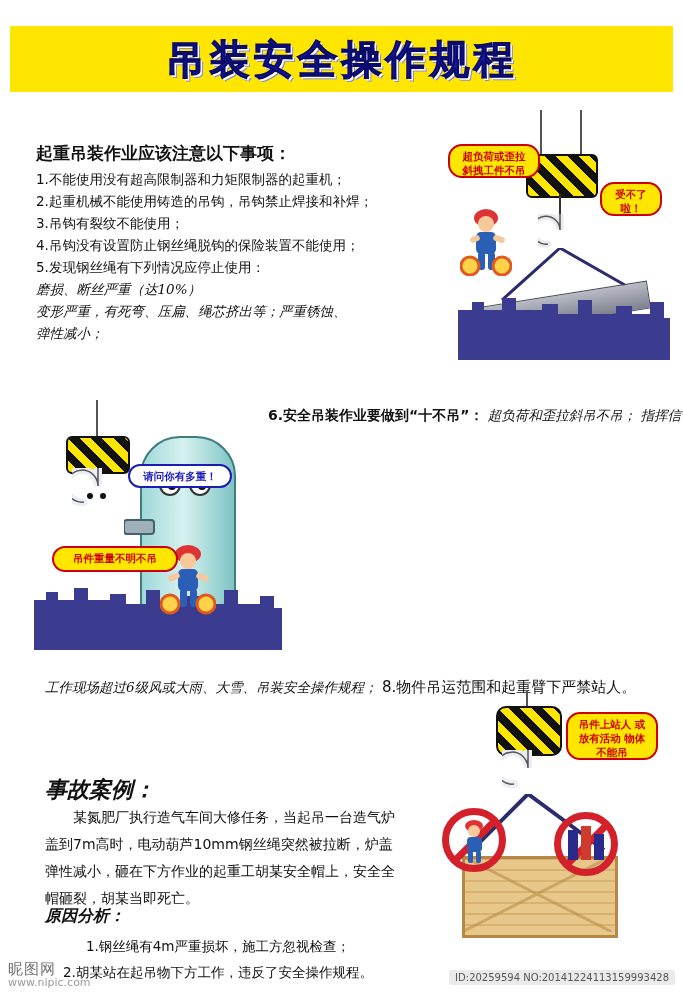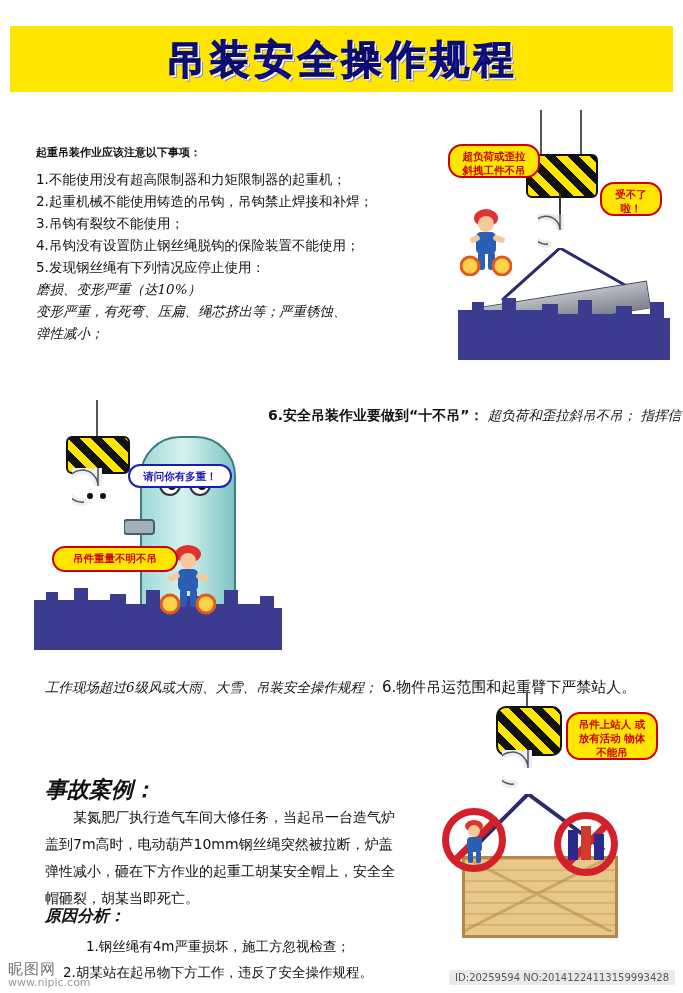--- a/index.html
+++ b/index.html
@@ -38,21 +38,21 @@
     color:#111;
     font-size:13.5px;
     line-height:22px;
     white-space:nowrap;
   }
   .bold{font-weight:bold;}
   .hand{font-family:"DejaVu Serif","Liberation Serif",serif;font-style:italic;}
   
   #sec1{left:36px;top:142px;}
   #sec1 .line{display:block;}
-  #sec1 .h{font-weight:bold;font-size:11px;padding-bottom:4px;}
+  #sec1 .h{font-weight:bold;font-size:17px;padding-bottom:4px;}
   
   .illus{position:absolute;}
   .ground{
     position:absolute;background:#3b3b8f;
   }
   .bubble{
     position:absolute;
     background:#ffe600;
     border:2px solid #c00;
     border-radius:14px;
@@ -129,21 +129,21 @@
     <div class="header-title">吊装安全操作规程</div>
   </div>
 
   <div class="txt" id="sec1">
     <span class="line h">起重吊装作业应该注意以下事项：</span>
     <span class="line">1.不能使用没有超高限制器和力矩限制器的起重机；</span>
     <span class="line">2.起重机械不能使用铸造的吊钩，吊钩禁止焊接和补焊；</span>
     <span class="line">3.吊钩有裂纹不能使用；</span>
     <span class="line">4.吊钩没有设置防止钢丝绳脱钩的保险装置不能使用；</span>
     <span class="line">5.发现钢丝绳有下列情况应停止使用：</span>
-    <span class="line hand">磨损、变形严重（达10%）</span>
+    <span class="line hand">磨损、断丝严重（达10%）</span>
     <span class="line hand">变形严重，有死弯、压扁、绳芯挤出等；严重锈蚀、</span>
     <span class="line hand">弹性减小；</span>
   </div>
 
   <div class="illus" style="left:430px;top:110px;width:240px;height:250px;">
 
     <div class="cable" style="left:110px;top:0;height:46px;"></div>
     <div class="cable" style="left:150px;top:0;height:46px;"></div>
 
     <div class="hookblock" style="left:96px;top:44px;width:68px;height:40px;"></div>
@@ -246,21 +246,21 @@
     
     
     
     
     
     
   </div>
 
   <div class="txt" id="sec3">
     <span class="line hand">工作现场超过6级风或大雨、大雪、吊装安全操作规程；</span>
-    <span class="line" style="font-size:15px;line-height:30px;">6.物件吊运范围和起重臂下严禁站人。</span>
+    <span class="line" style="font-size:15px;line-height:30px;">8.物件吊运范围和起重臂下严禁站人。</span>
   </div>
 
   <div class="illus" style="left:438px;top:690px;width:238px;height:260px;">
 
     <div class="cable" style="left:88px;top:0;height:18px;"></div>
     <div class="hookblock" style="left:58px;top:16px;width:62px;height:46px;border-radius:10px;"></div>
     <svg style="position:absolute;left:64px;top:60px;" width="52" height="56">
       <path d="M26 0 v18 a16 16 0 1 0 -14 16" fill="none" stroke="#eceef5" stroke-width="8" stroke-linecap="round"></path>
       <path d="M26 0 v18 a16 16 0 1 0 -14 16" fill="none" stroke="#555" stroke-width="1.5"></path>
     </svg>

